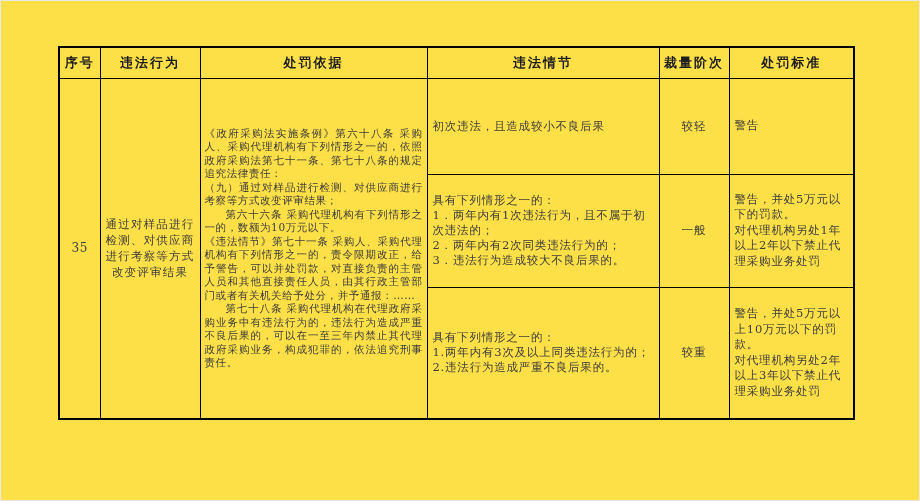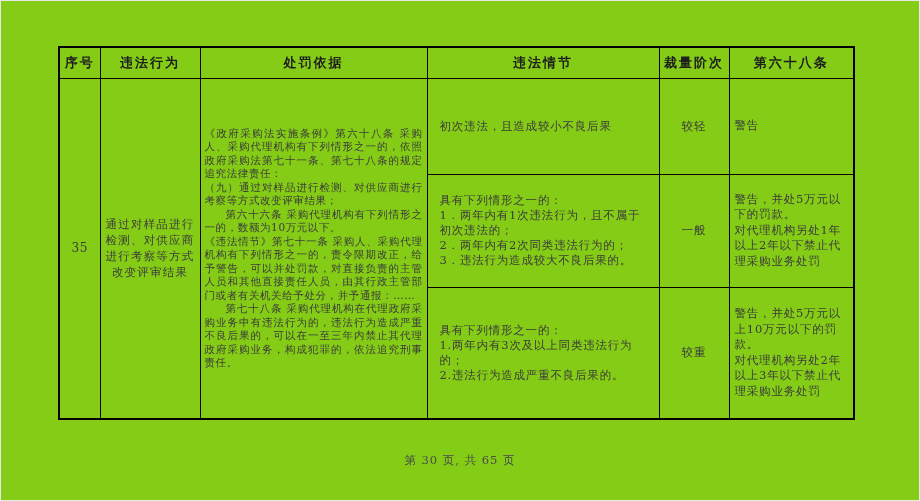--- a/index.html
+++ b/index.html
@@ -5,21 +5,21 @@
   * { box-sizing: border-box; }
   html, body { margin: 0; padding: 0; }
   body {
     width: 920px; height: 501px;
     background: #fafafa;
     font-family: "DejaVu Serif", "Liberation Serif", serif;
   }
   .page {
     position: relative;
     width: 920px; height: 501px;
-    background: #84cc16;
+    background: #fde047;
     border: 1px solid #e9e9e9;
     overflow: hidden;
   }
   table.penalty {
     position: absolute;
     left: 57px; top: 45px;
     width: 795px;
     border-collapse: collapse;
     table-layout: fixed;
     border: 2px solid #000;
@@ -54,21 +54,21 @@
   .c-basis {
     vertical-align: middle; text-align: justify;
     font-size: 10.5px; letter-spacing: 0.6px;
     line-height: 13.5px; padding: 2px 4px;
   }
   .c-basis p { margin: 0; }
   .c-basis p.indent { text-indent: 2em; }
   .c-circ {
     vertical-align: middle; text-align: left;
     font-size: 11.5px; letter-spacing: 0.8px;
-    line-height: 15px; padding: 2px 12px;
+    line-height: 15px; padding: 2px 5px;
     white-space: pre-line;
   }
   .c-tier {
     text-align: center; vertical-align: middle;
     font-size: 11.5px; letter-spacing: 1px;
   }
   .c-std {
     vertical-align: middle; text-align: left;
     font-size: 11.5px; letter-spacing: 0.8px;
     line-height: 15.5px; padding: 2px 5px;
@@ -96,21 +96,21 @@
       <col style="width:70px">
       <col style="width:125px">
     </colgroup>
     <thead>
       <tr>
         <th>序号</th>
         <th>违法行为</th>
         <th>处罚依据</th>
         <th>违法情节</th>
         <th>裁量阶次</th>
-        <th>第六十八条</th>
+        <th>处罚标准</th>
       </tr>
     </thead>
     <tbody>
       <tr class="r1">
         <td class="c-seq" rowspan="3">35</td>
         <td class="c-behavior" rowspan="3">通过对样品进行检测、对供应商进行考察等方式改变评审结果</td>
         <td class="c-basis" rowspan="3">
           <p>《政府采购法实施条例》第六十八条 采购人、采购代理机构有下列情形之一的，依照政府采购法第七十一条、第七十八条的规定追究法律责任：</p>
           <p>（九）通过对样品进行检测、对供应商进行考察等方式改变评审结果；</p>
           <p class="indent">第六十六条 采购代理机构有下列情形之一的，数额为10万元以下。</p>
@@ -134,15 +134,14 @@
         <td class="c-circ">具有下列情形之一的：
 1.两年内有3次及以上同类违法行为的；
 2.违法行为造成严重不良后果的。</td>
         <td class="c-tier">较重</td>
         <td class="c-std">警告，并处5万元以上10万元以下的罚款。
 对代理机构另处2年以上3年以下禁止代理采购业务处罚</td>
       </tr>
     </tbody>
   </table>
 
-  <div class="footer">第 30 页, 共 65 页</div>
 
 </div>
 
 </body></html>

